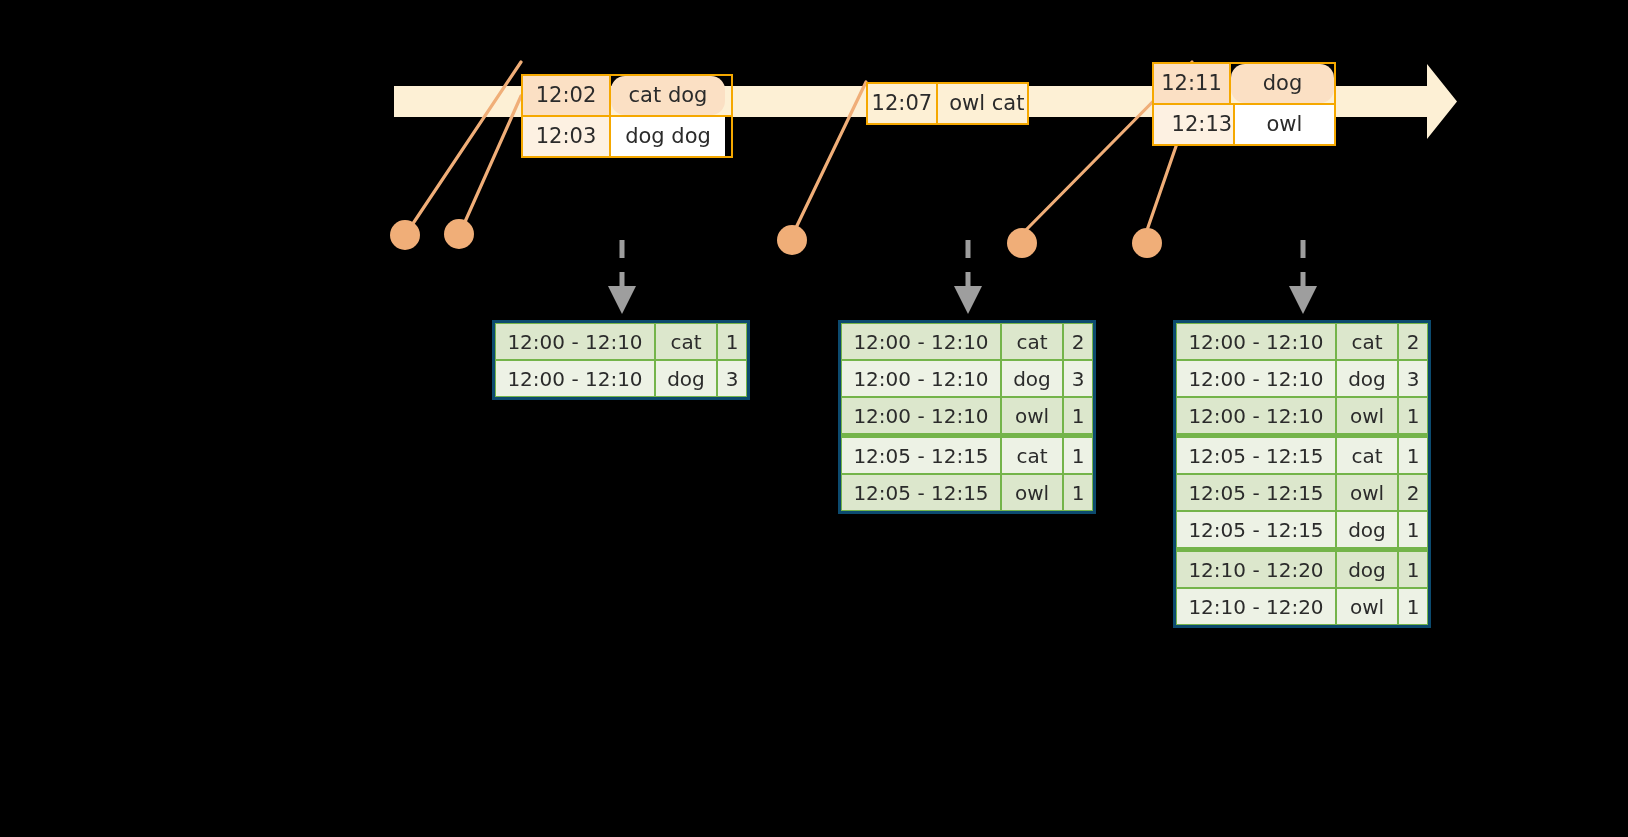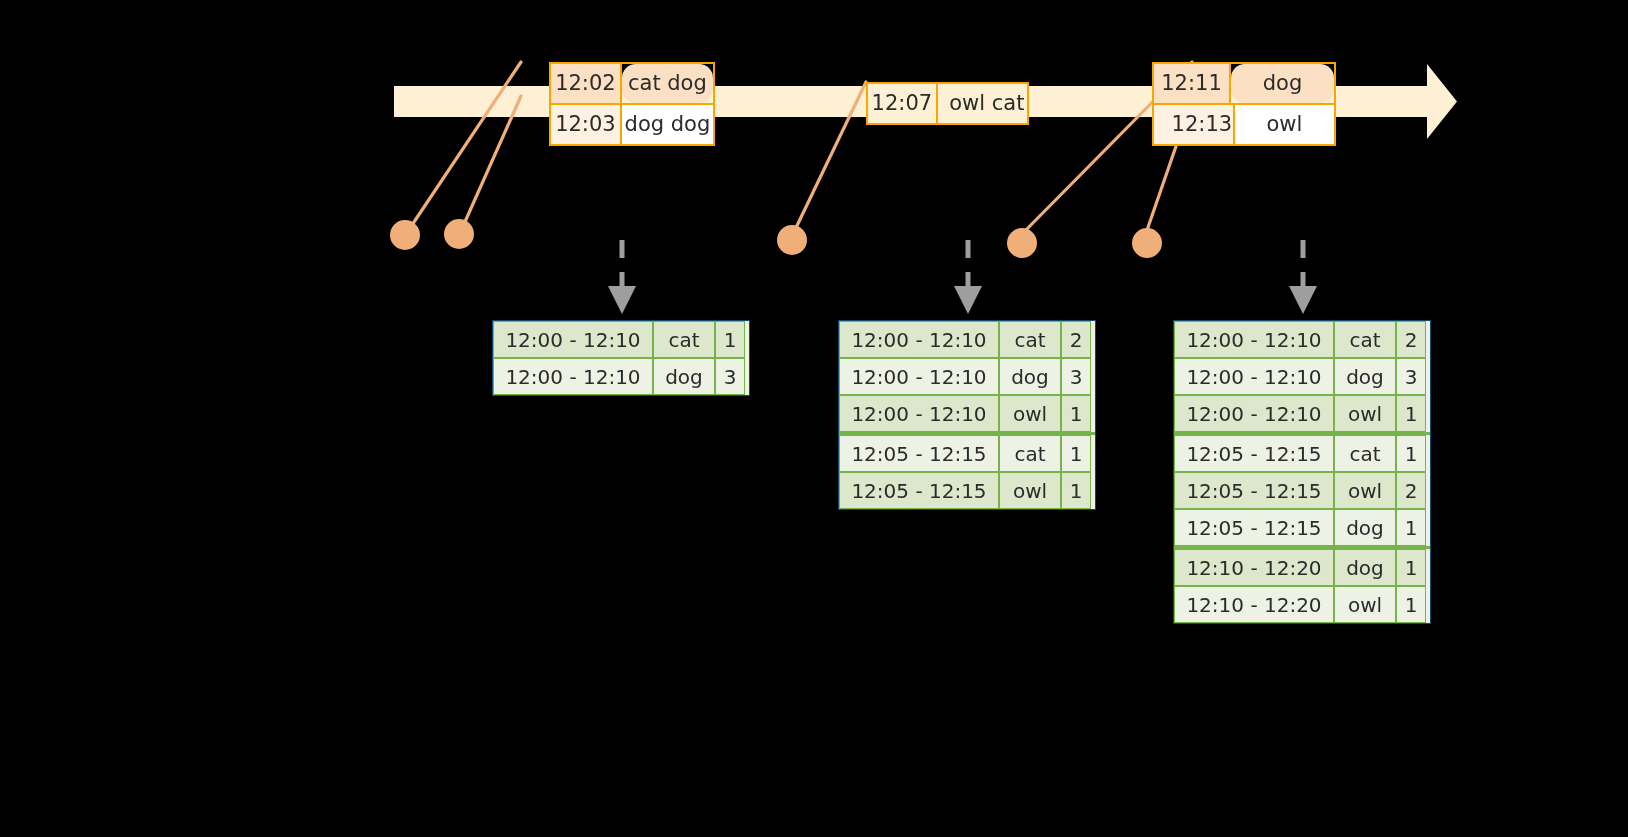--- a/index.html
+++ b/index.html
@@ -56,21 +56,21 @@
   .shade-a .ev-time  { background: #FBE0C4; }
   .shade-a .ev-payload { background: #FBE0C4; border-radius: 14px; }
   .shade-b .ev-time  { background: #FDF1E2; }
   .shade-b .ev-payload { background: #ffffff; }
   .shade-c .ev-time  { background: #FDF0D5; }
   .shade-c .ev-payload { background: #FDF0D5; }
 
   
   .result-table {
     position: absolute;
-    border: 1px solid #0c4a6e;
+    border: 3px solid #0c4a6e;
     box-sizing: border-box;
     background: #EDF2E5;
   }
   .rt-row {
     display: flex;
     box-sizing: border-box;
   }
   .rt-cell {
     box-sizing: border-box;
     height: 37px;
@@ -119,21 +119,21 @@
       <line x1="968" y1="240" x2="968" y2="288"></line>
       <line x1="1303" y1="240" x2="1303" y2="288"></line>
     </g>
     <g fill="#9E9E9E">
       <path d="M 608 286 L 636 286 L 622 314 Z"></path>
       <path d="M 954 286 L 982 286 L 968 314 Z"></path>
       <path d="M 1289 286 L 1317 286 L 1303 314 Z"></path>
     </g>
   </svg>
 
-  <div class="event-box" style="left:521px; top:62px; width:166px;margin-left:28px;">
+  <div class="event-box" style="left:521px; top:74px; width:212px;">
     <div class="event-row shade-a">
       <div class="ev-time" style="width:88px;">12:02</div>
       <div class="ev-payload" style="width:114px;">cat dog</div>
     </div>
     <div class="event-row shade-b">
       <div class="ev-time" style="width:88px;">12:03</div>
       <div class="ev-payload" style="width:114px;">dog dog</div>
     </div>
   </div>
 

